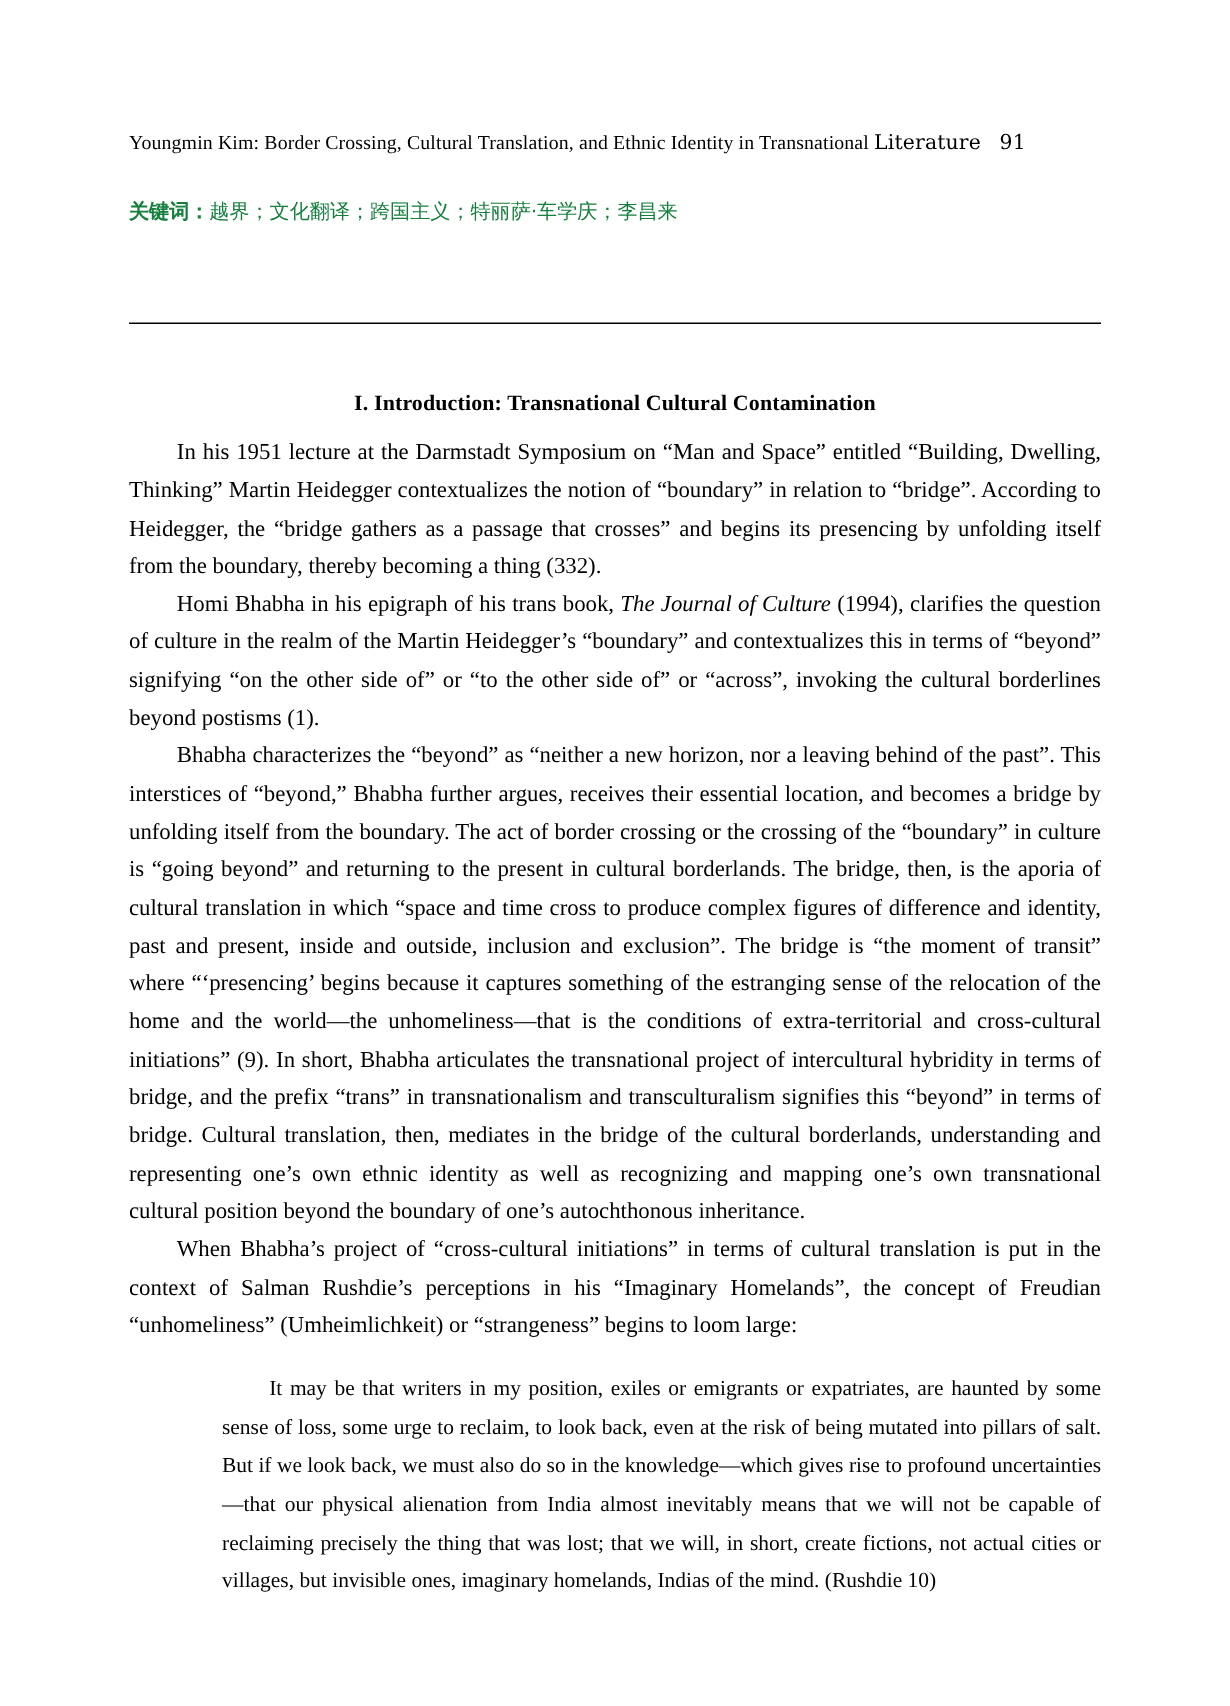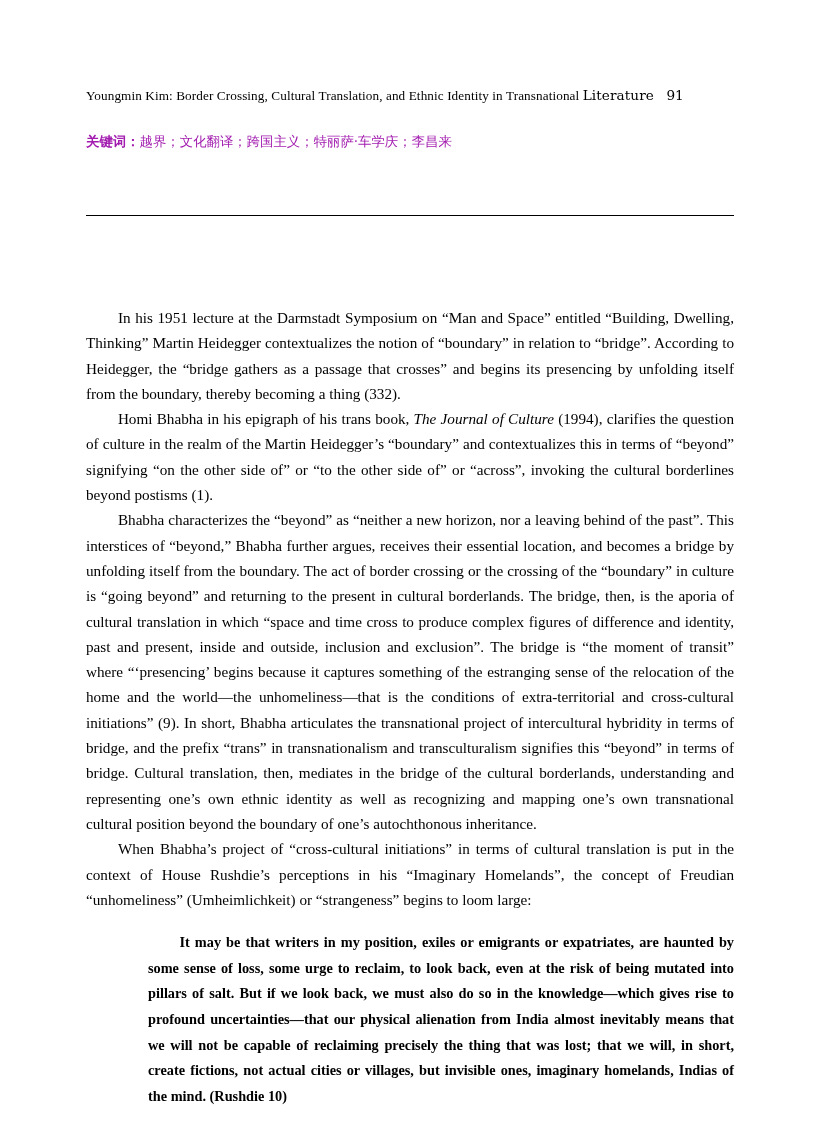--- a/index.html
+++ b/index.html
@@ -45,21 +45,21 @@
   }
 
   .front-matter {
     position: absolute;
     top: 84px;
     left: 86px;
     width: 648px;
     font-family: "DejaVu Sans", sans-serif;
     font-size: 13.4px;
     line-height: 26px;
-    color: #a21caf;
+    color: #15803d;
   }
   .front-matter .fm-line {
     white-space: normal;
   }
   .fm-label {
     font-weight: bold;
   }
 
   .rule {
     position: absolute;
@@ -75,39 +75,38 @@
     left: 86px;
     width: 648px;
     text-align: center;
     font-weight: bold;
     font-size: 14.6px;
     letter-spacing: 0.1px;
   }
 
   .body-text {
     position: absolute;
-    top: 260px;
+    top: 244px;
     left: 86px;
     width: 648px;
     font-size: 15.2px;
     line-height: 25.3px;
     text-align: justify;
     text-justify: inter-word;
   }
   .body-text p {
     margin: 0;
     text-indent: 2.1em;
   }
   .blockquote {
     margin: 18px 0 0 0;
     padding-left: 62px;
     font-size: 14.3px;
     line-height: 25.6px;
     text-align: justify;
-    font-weight: bold;
   }
   .blockquote p {
     margin: 0;
     text-indent: 2.2em;
   }
   em {
     font-style: italic;
   }
 
   .footer {
@@ -136,28 +135,29 @@
   </div>
 
   <div class="front-matter">
     <div class="fm-line">
       <span class="fm-label">关键词：</span><span>越界；文化翻译；跨国主义；特丽萨·车学庆；李昌来</span>
     </div>
   </div>
 
   <div class="rule rule-top"></div>
 
+  <div class="section-title">I. Introduction: Transnational Cultural Contamination</div>
 
   <div class="body-text">
     <p>In his 1951 lecture at the Darmstadt Symposium on “Man and Space” entitled “Building, Dwelling, Thinking” Martin Heidegger contextualizes the notion of “boundary” in relation to “bridge”. According to Heidegger, the “bridge gathers as a passage that crosses” and begins its presencing by unfolding itself from the boundary, thereby becoming a thing (332).</p>
     <p>
       <span>Homi Bhabha in his epigraph of his trans book, </span><em>The Journal of Culture</em><span> (1994), clarifies the question of culture in the realm of the Martin Heidegger’s “boundary” and contextualizes this in terms of “beyond” signifying “on the other side of” or “to the other side of” or “across”, invoking the cultural borderlines beyond postisms (1).</span>
     </p>
     <p>Bhabha characterizes the “beyond” as “neither a new horizon, nor a leaving behind of the past”. This interstices of “beyond,” Bhabha further argues, receives their essential location, and becomes a bridge by unfolding itself from the boundary. The act of border crossing or the crossing of the “boundary” in culture is “going beyond” and returning to the present in cultural borderlands. The bridge, then, is the aporia of cultural translation in which “space and time cross to produce complex figures of difference and identity, past and present, inside and outside, inclusion and exclusion”. The bridge is “the moment of transit” where “‘presencing’ begins because it captures something of the estranging sense of the relocation of the home and the world—the unhomeliness—that is the conditions of extra-territorial and cross-cultural initiations” (9). In short, Bhabha articulates the transnational project of intercultural hybridity in terms of bridge, and the prefix “trans” in transnationalism and transculturalism signifies this “beyond” in terms of bridge. Cultural translation, then, mediates in the bridge of the cultural borderlands, understanding and representing one’s own ethnic identity as well as recognizing and mapping one’s own transnational cultural position beyond the boundary of one’s autochthonous inheritance.</p>
-    <p>When Bhabha’s project of “cross-cultural initiations” in terms of cultural translation is put in the context of House Rushdie’s perceptions in his “Imaginary Homelands”, the concept of Freudian “unhomeliness” (Umheimlichkeit) or “strangeness” begins to loom large:</p>
+    <p>When Bhabha’s project of “cross-cultural initiations” in terms of cultural translation is put in the context of Salman Rushdie’s perceptions in his “Imaginary Homelands”, the concept of Freudian “unhomeliness” (Umheimlichkeit) or “strangeness” begins to loom large:</p>
 
     <div class="blockquote">
       <p>It may be that writers in my position, exiles or emigrants or expatriates, are haunted by some sense of loss, some urge to reclaim, to look back, even at the risk of being mutated into pillars of salt. But if we look back, we must also do so in the knowledge—which gives rise to profound uncertainties—that our physical alienation from India almost inevitably means that we will not be capable of reclaiming precisely the thing that was lost; that we will, in short, create fictions, not actual cities or villages, but invisible ones, imaginary homelands, Indias of the mind. (Rushdie 10)</p>
     </div>
   </div>
 
   <div class="footer">
     <span>?1994-2023 China Academic Journal Electronic Publishing House. All rights reserved.</span>
     <span class="url">http://www.cnki.net</span>
   </div>

